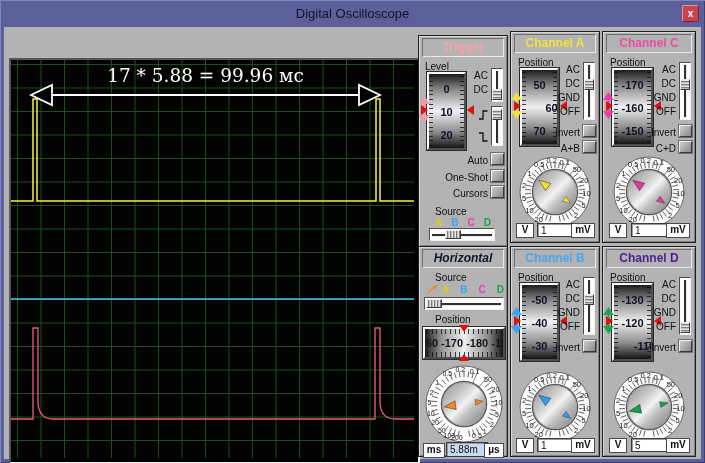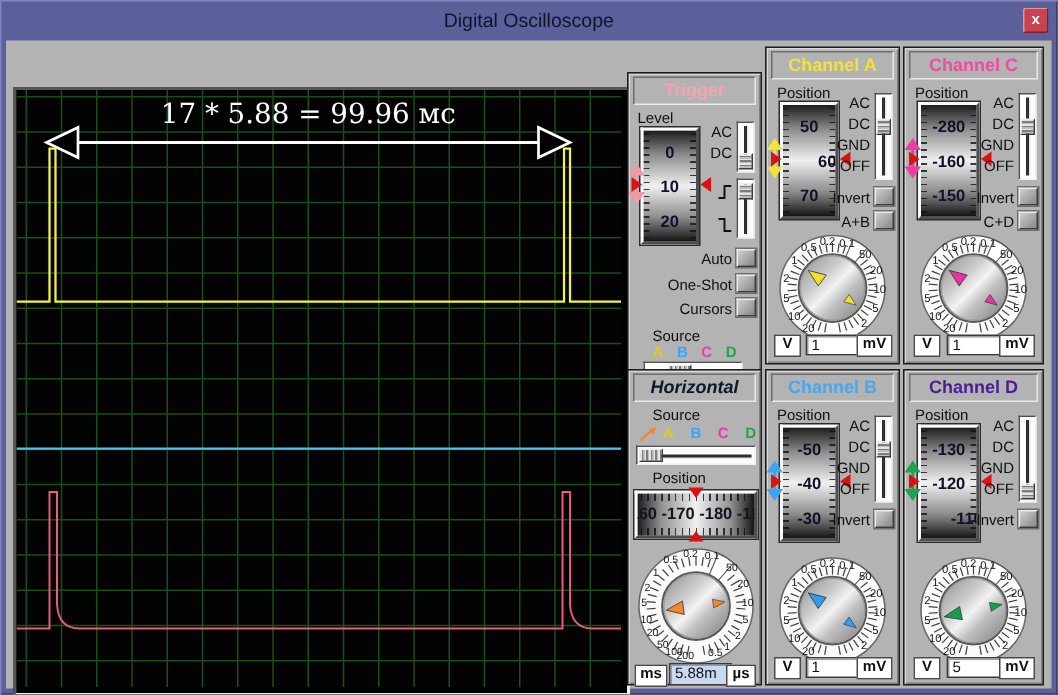--- a/index.html
+++ b/index.html
@@ -124,21 +124,21 @@
           <path d="M0,141 H22 V39 H26 V141 H365 V39 H369 V141 H403" fill="none" stroke="#f6f43c" stroke-width="1.5"></path>
           <line x1="0" y1="239" x2="403" y2="239" stroke="#45c6f2" stroke-width="1.5"></line>
           <path d="M0,359 H22 V268 H27 V343 Q28,359 42,359 H364 V268 H369 V343 Q370,359 384,359 H403" fill="none" stroke="#ee5b80" stroke-width="1.3"></path>
           <line x1="28" y1="35" x2="361" y2="35" stroke="#fff" stroke-width="2"></line>
           <polygon points="20,35 41,25 41,45" fill="#000" stroke="#fff" stroke-width="1.8"></polygon>
           <polygon points="369,35 348,25 348,45" fill="#000" stroke="#fff" stroke-width="1.8"></polygon>
           <text x="194.5" y="22" text-anchor="middle" font-size="18.5" font-family="DejaVu Serif, Liberation Serif, serif" fill="#ffffff">17 * 5.88 = 99.96 мс</text>
         </svg>
     </div>
 
-    <div class="panel" style="left:414px;top:21px;width:90px;height:212px">
+    <div class="panel" style="left:414px;top:8px;width:90px;height:212px">
       <div class="ptitle" style="color: rgb(244, 164, 176);">Trigger</div>
       <div class="lab cen" style="left:6px;top:25px;width:44px">Level</div>
       <div class="dial" style="left:8px;top:36px;width:39px;height:78px">
           <div class="num" style="top: 9px;">0</div>
           <div class="num" style="top: 32px;">10</div>
           <div class="num" style="top: 55px;">20</div>
         </div>
       <svg class="varrow" style="left: 0px; top: 60px; color: rgb(240, 154, 168);" width="11" height="27" viewBox="0 0 11 27">
           <polygon points="5.5,0 0,8 11,8" fill="currentColor"></polygon>
           <rect x="4.5" y="7" width="2" height="13" fill="currentColor"></rect>
@@ -274,21 +274,21 @@
         </svg>
       <div class="chip" style="left:5px;top:191px;width:16px;height:13px">V</div>
       <div class="inp" style="left:26px;top:191px;width:38px;height:14px">1</div>
       <div class="chip" style="right:4px;top:191px;width:22px;height:13px">mV</div>
     </div>
 
     <div class="panel" style="left:598px;top:4px;width:94px;height:212px">
       <div class="ptitle" style="color: rgb(238, 77, 162);">Channel C</div>
       <div class="lab cen" style="left:7px;top:25px;width:44px">Position</div>
       <div class="dial" style="left:9px;top:36px;width:41px;height:78px">
-          <div class="num" style="top: 9px;">-280</div>
+          <div class="num" style="top: 9px;">-170</div>
           <div class="num" style="top: 32px;">-160</div>
           <div class="num" style="top: 55px;">-150</div>
         </div>
       <svg class="varrow" style="left: 0px; top: 60px; color: rgb(239, 59, 164);" width="11" height="27" viewBox="0 0 11 27">
           <polygon points="5.5,0 0,8 11,8" fill="currentColor"></polygon>
           <rect x="4.5" y="7" width="2" height="13" fill="currentColor"></rect>
           <polygon points="5.5,27 0,19 11,19" fill="currentColor"></polygon>
         </svg>
       <div class="tri-r" style="left:3px;top:69px"></div>
       <div class="tri-l" style="left:51px;top:69px"></div>

